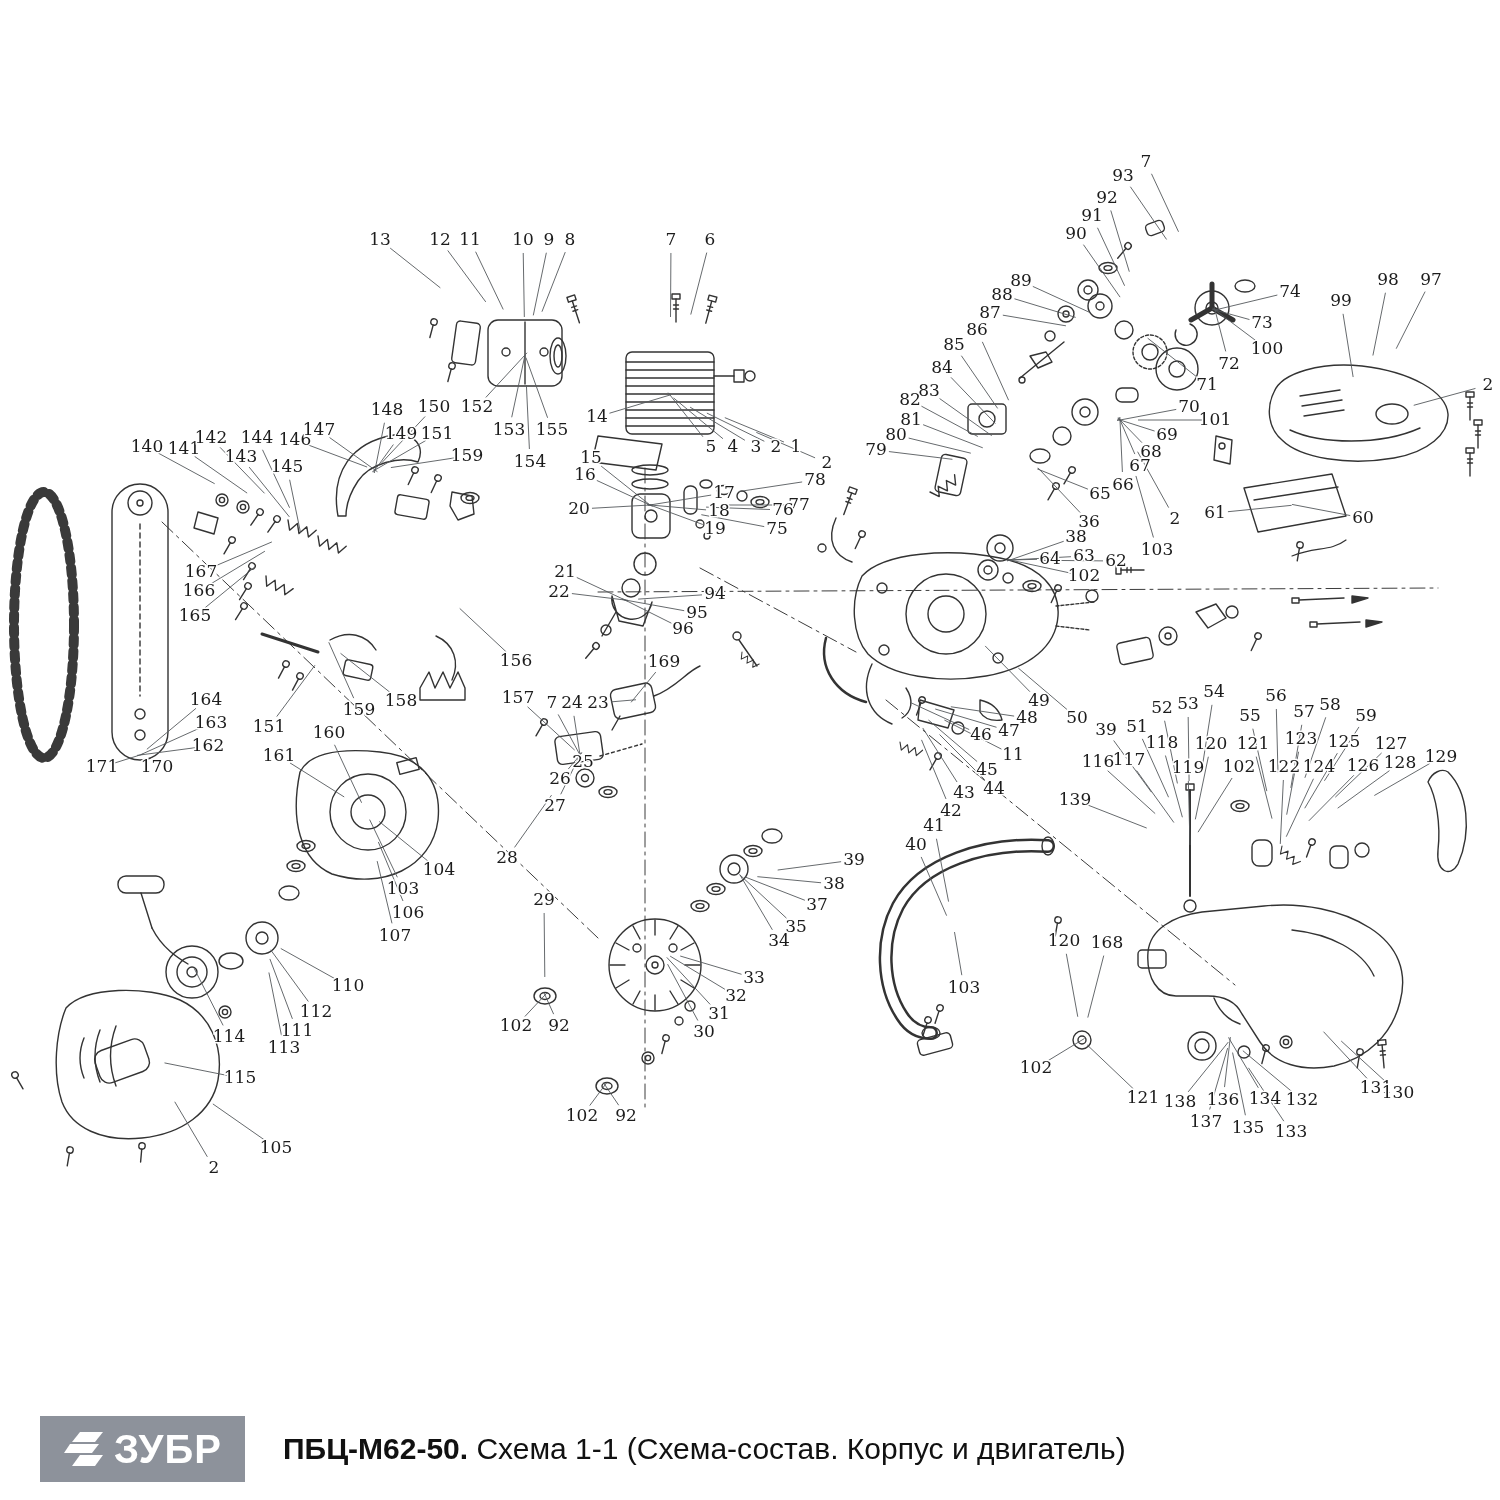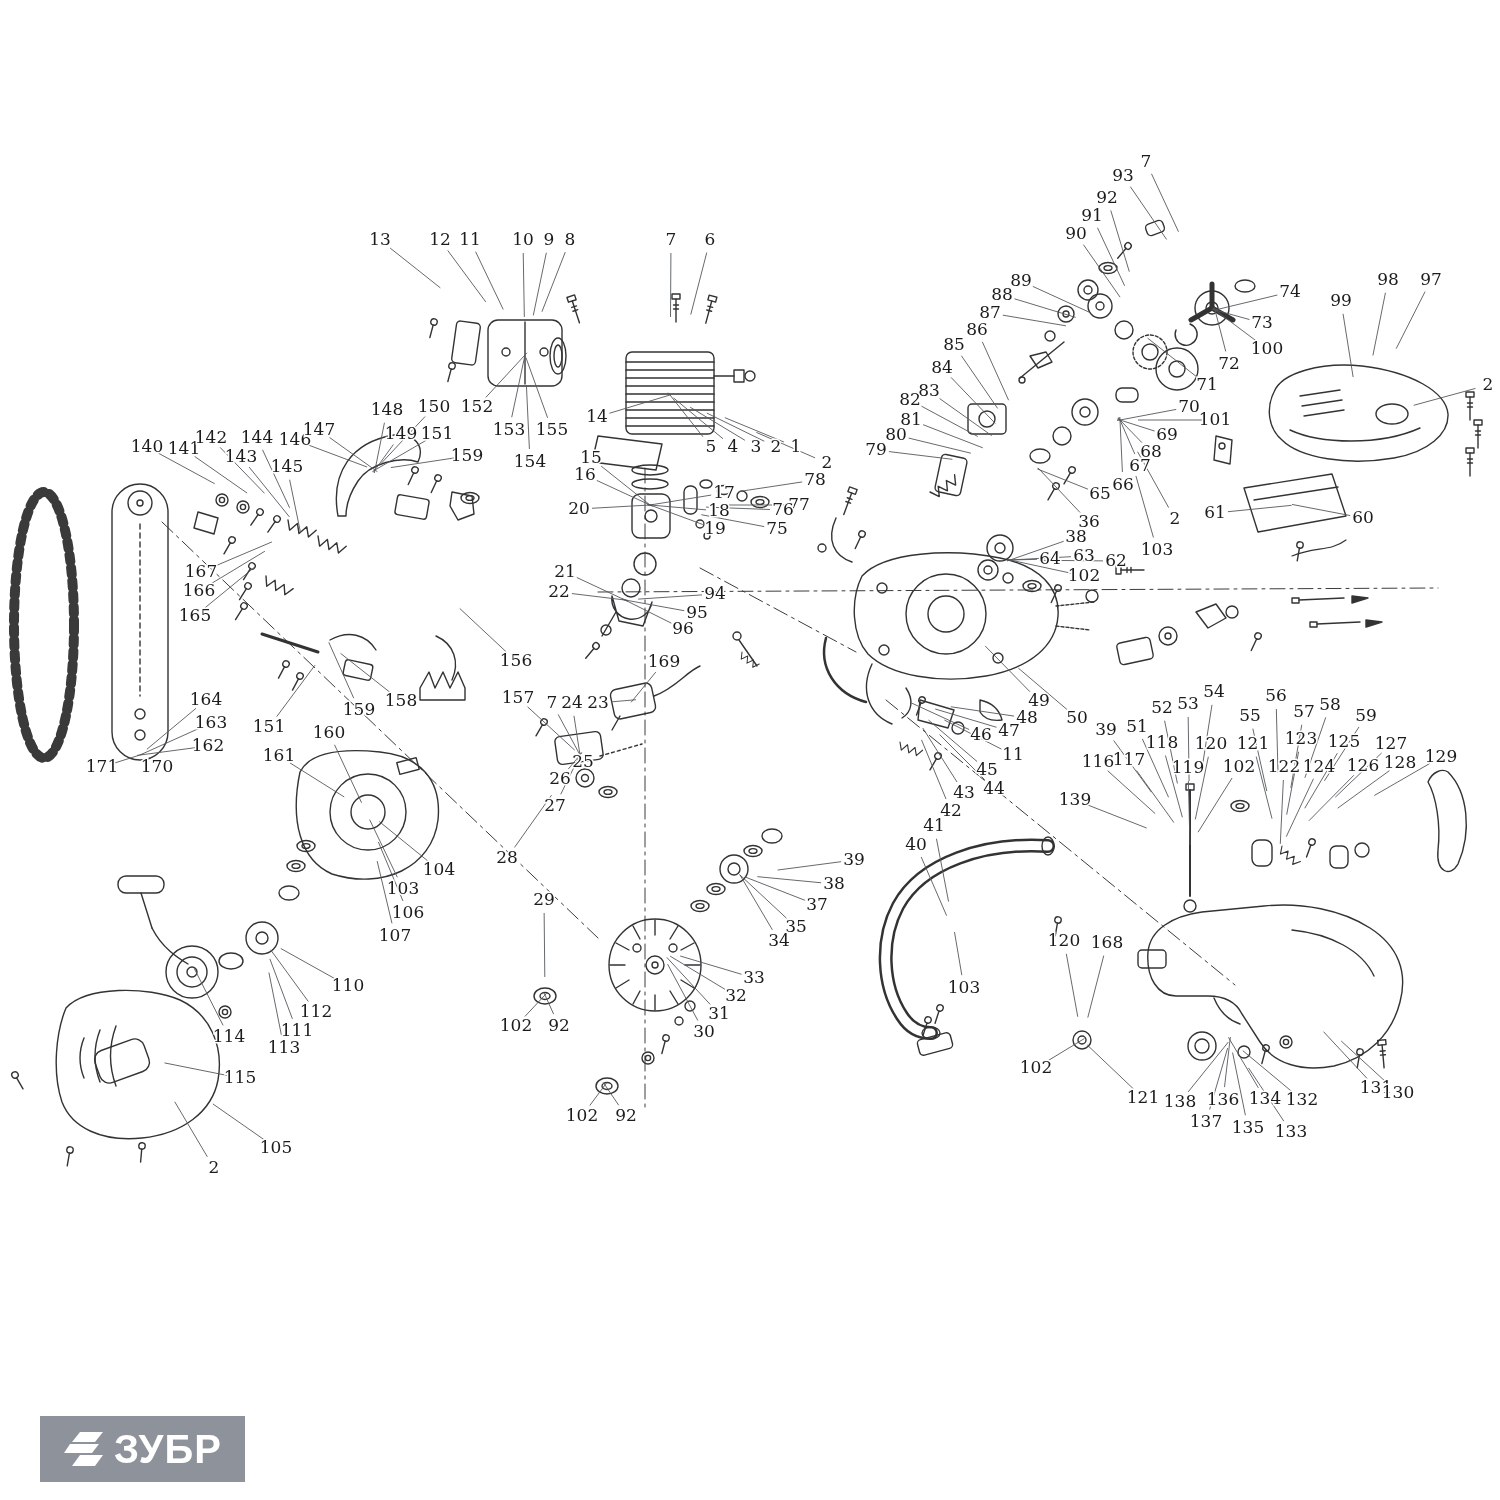--- a/index.html
+++ b/index.html
@@ -795,15 +795,18 @@
 
   <div class="footer">
     <div class="logo-box">
       <svg width="42" height="38" viewBox="0 0 42 38">
         <polygon points="40,2 17,2 9,12 32,12" fill="#fff"></polygon>
         <polygon points="36,14 7,14 1,23 29,23" fill="#fff"></polygon>
         <polygon points="40,25 17,25 9,36 32,36" fill="#fff"></polygon>
       </svg>
       <span class="logo-text">ЗУБР</span>
     </div>
+    <div class="doc-title">
+      <span class="model">ПБЦ-М62-50.</span><span class="subtitle"> Схема 1-1 (Схема-состав. Корпус и двигатель)</span>
+    </div>
   </div>
 
 </div>
 
 </body></html>

